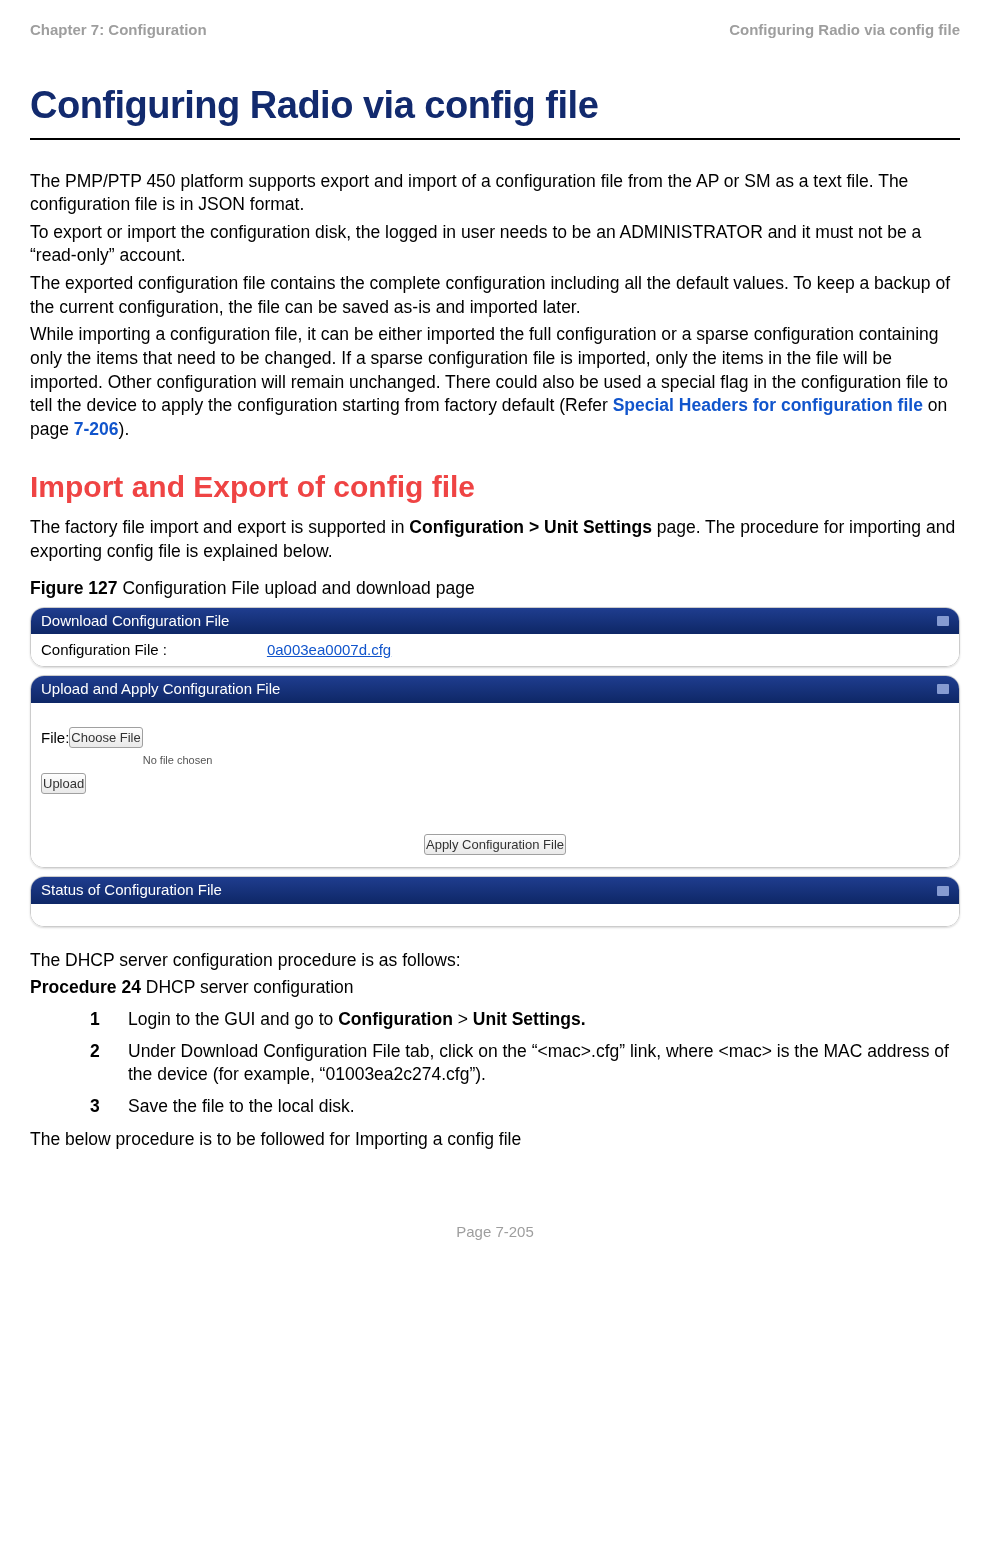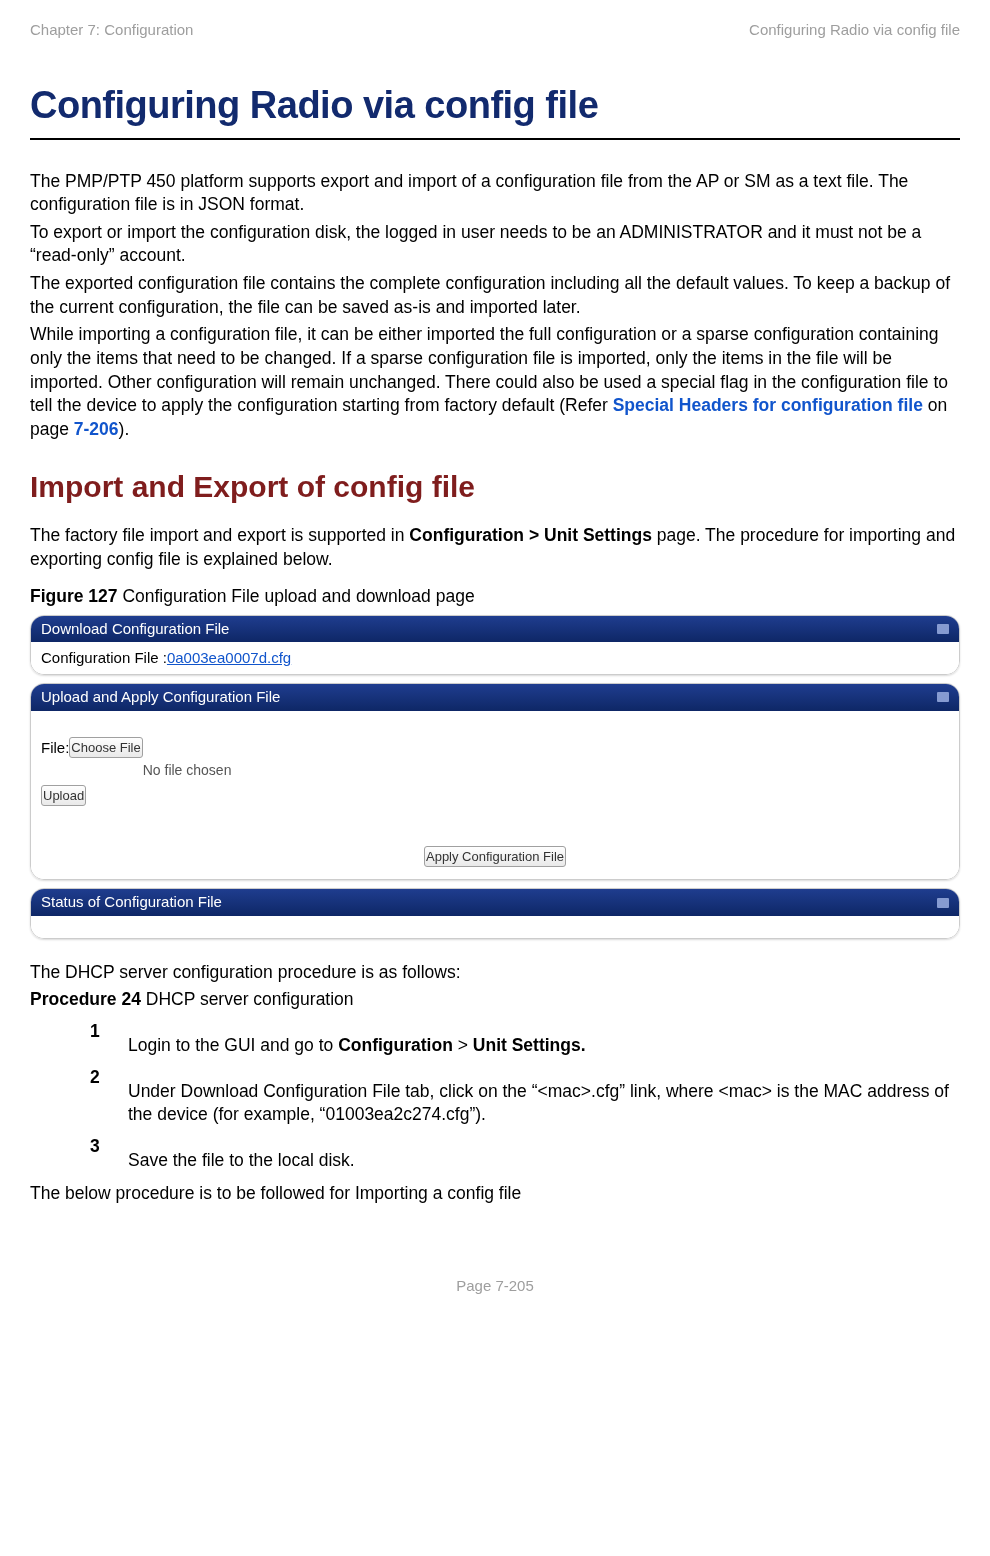--- a/index.html
+++ b/index.html
@@ -12,44 +12,45 @@
     padding: 20px 30px 30px 30px;
     font-size: 17.5px;
     line-height: 1.35;
   }
   .header-row {
     display: flex;
     justify-content: space-between;
     font-size: 15px;
     color: #9e9e9e;
     margin-bottom: 40px;
+    font-weight: bold;
   }
   h1 {
     color: #122a6e;
     font-size: 38px;
     font-weight: 600;
     letter-spacing: -0.5px;
     margin-bottom: 6px;
     font-family: "Arial Narrow", Arial, sans-serif;
     font-stretch: condensed;
   }
   h1 + hr {
     border: none;
     border-top: 2px solid #000;
     margin-bottom: 30px;
   }
   p { margin-bottom: 6px; }
   .body-text { margin-bottom: 4px; }
   .link { color: #1155cc; font-weight: bold; }
   h2 {
-    color: #7f1d1d;
+    color: #ef4444;
     font-size: 30px;
     font-weight: 600;
     margin-top: 26px;
-    margin-bottom: 16px;
+    margin-bottom: 8px;
     font-family: "Arial Narrow", Arial, sans-serif;
     font-stretch: condensed;
   }
   .bold { font-weight: 700; text-align: center; }
   .figure-caption { margin-top: 14px; margin-bottom: 6px; }
 
   
   .shot {
     border: 1px solid #ccc;
     border-radius: 14px;
@@ -73,58 +74,59 @@
     height: 10px;
     background: #869bd1;
     border-radius: 1px;
   }
   .shot-body {
     background: #fff;
     padding: 6px 10px;
   }
   .dl-row {
     display: flex;
+    gap: 100px;
     align-items: center;
   }
   .cfg-link { color: #1155cc; text-decoration: underline; }
   .file-row {
     display: flex;
     align-items: center;
     gap: 0;
     margin-bottom: 6px;
   }
   .btn {
     background: linear-gradient(#fefefe, #e9e9e9);
     border: 1px solid #a0a0a0;
     border-radius: 3px;
     padding: 2px 1px;
     font-size: 13px;
     color: #333;
     font-family: Arial, sans-serif;
   }
-  .no-file { color: #555; font-size: 14px; margin-top: 44px; }
+  .no-file { color: #555; font-size: 11px; margin-top: 44px; }
   .apply-row {
     text-align: center;
     padding: 40px 0 6px 0;
   }
   .status-body { height: 22px; }
 
   .after-figure { margin-top: 22px; }
   ol.steps {
     list-style: none;
     margin: 6px 0 10px 0;
   }
   ol.steps li {
     display: flex;
     gap: 24px;
     margin: 8px 0 8px 60px;
     align-items: flex-start;
   }
   ol.steps li .num { font-weight: 700; min-width: 14px; }
-  ol.steps li .txt { flex: 1; margin-top: 14px; }
+  ol.steps li .txt { flex: 1; }
 
   .footer {
     text-align: center;
     color: #9e9e9e;
     font-size: 15px;
     margin-top: 70px;
   }
 </style>
 </head>
 <body>

